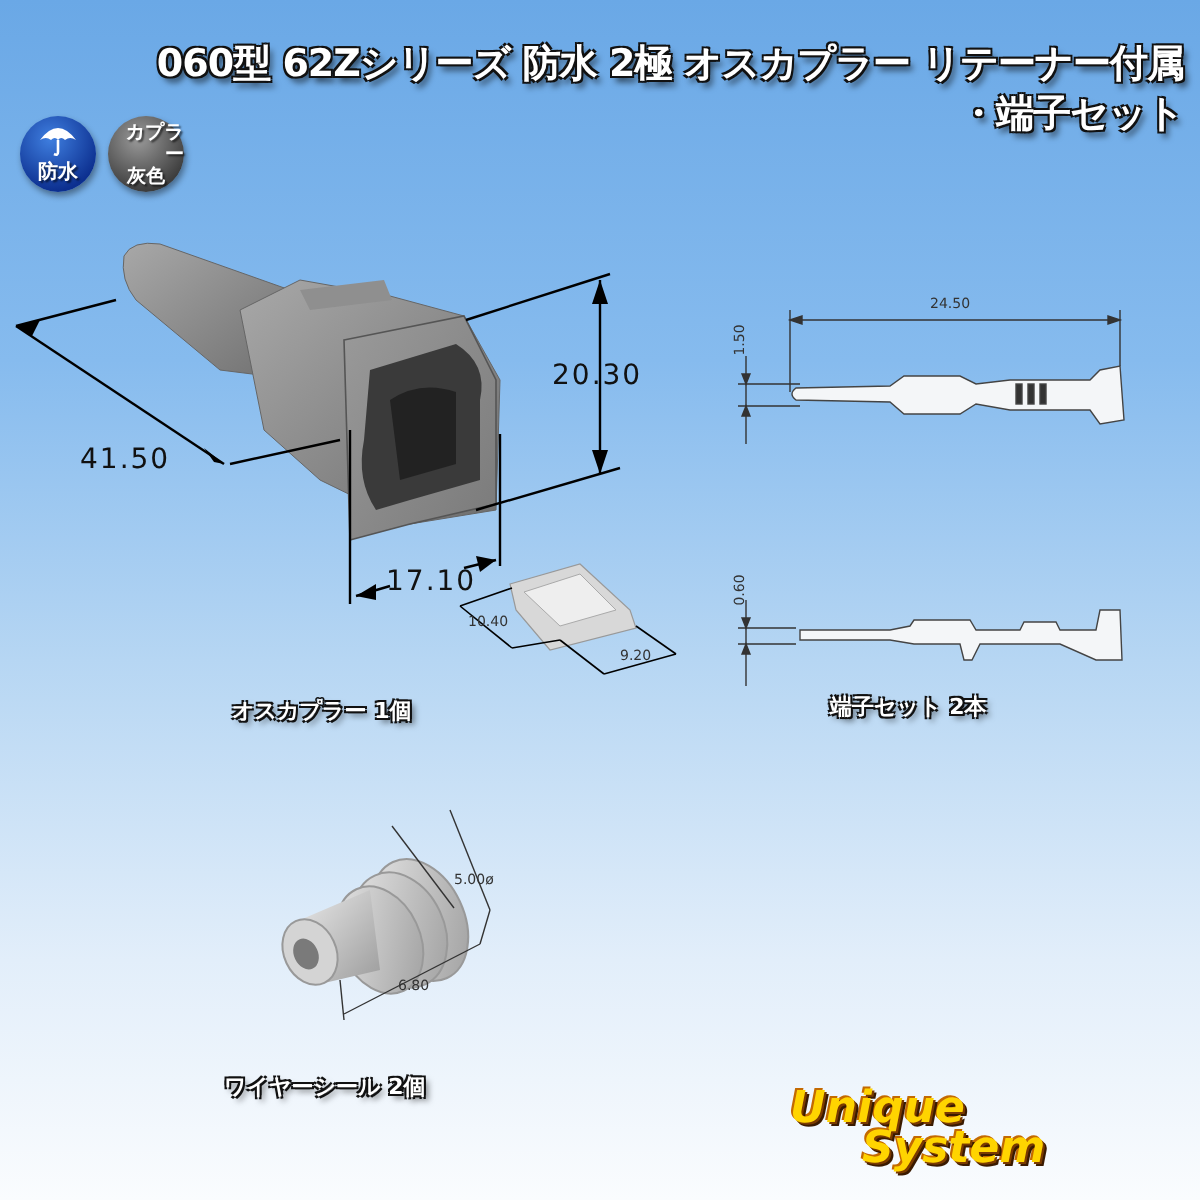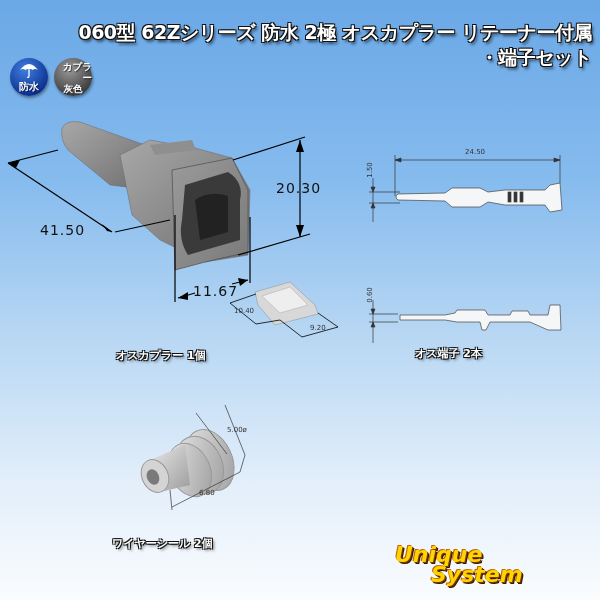--- a/index.html
+++ b/index.html
@@ -115,21 +115,21 @@
     <line x1="230" y1="303" x2="256" y2="324"></line>
     <line x1="256" y1="324" x2="280" y2="320"></line>
     <line x1="280" y1="320" x2="302" y2="337"></line>
     <line x1="302" y1="337" x2="338" y2="327"></line>
     <line x1="318" y1="313" x2="338" y2="327"></line>
   </g>
 </svg>
 
 <span class="dim big" style="left:40px;top:190px;margin-top:32px;">41.50</span>
 <span class="dim big" style="left:276px;top:180px;">20.30</span>
-<span class="dim big" style="left:193px;top:283px;">11.67</span>
+<span class="dim big" style="left:193px;top:283px;">17.10</span>
 <span class="dim small" style="left:234px;top:307px;">10.40</span>
 <span class="dim small" style="left:310px;top:324px;">9.20</span>
 
 <div class="label" style="left:116px;top:348px;">オスカプラー 1個</div>
 
 <svg style="left:0;top:0;width:600px;height:600px;pointer-events:none">
   <g stroke="#333" stroke-width="0.7" fill="none">
     <line x1="395" y1="155" x2="395" y2="196"></line>
     <line x1="560" y1="155" x2="560" y2="183"></line>
     <line x1="395" y1="160" x2="560" y2="160"></line>
@@ -155,21 +155,21 @@
     <line x1="369" y1="322" x2="398" y2="322"></line>
     <line x1="373" y1="300" x2="373" y2="343"></line>
     <path d="M373 314 l-2 -5 h4z M373 322 l-2 5 h4z" fill="#333"></path>
   </g>
   <g stroke="#444" stroke-width="0.7" fill="#f4f6f8">
     <path d="M400 315 L445 315 L455 313 L457 310 L485 310 L488 315 L510 315 L512 311 L528 311 L530 315 L548 315 L550 305 L560 305 L561 330 L548 330 L530 322 L490 322 L486 330 L482 330 L480 322 L457 322 L445 320 L400 320Z"></path>
   </g>
 </svg>
 <span class="dim small" style="left:362px;top:291px;transform:rotate(-90deg);">0.60</span>
 
-<div class="label" style="left:415px;top:346px;">オス端子 2本</div>
+<div class="label" style="left:415px;top:346px;">端子セット 2本</div>
 
 <svg style="left:0;top:0;width:600px;height:600px;pointer-events:none">
   <defs>
     <linearGradient id="gseal" x1="0" y1="0" x2="1" y2="1">
       <stop offset="0" stop-color="#e8e8e8"></stop>
         <stop offset="1" stop-color="#9c9c9c"></stop>
     </linearGradient>
   </defs>
   <ellipse cx="210" cy="460" rx="22" ry="32" transform="rotate(-25 210 460)" fill="url(#gseal)" stroke="#999"></ellipse>
   <ellipse cx="200" cy="465" rx="22" ry="30" transform="rotate(-25 200 465)" fill="url(#gseal)" stroke="#999"></ellipse>
@@ -178,21 +178,21 @@
   <ellipse cx="155" cy="476" rx="13" ry="17" transform="rotate(-25 155 476)" fill="#d4d4d4" stroke="#999"></ellipse>
   <ellipse cx="153" cy="477" rx="6" ry="8" transform="rotate(-25 153 477)" fill="#7a7a7a"></ellipse>
   <g stroke="#333" stroke-width="0.7" fill="none">
     <line x1="196" y1="413" x2="227" y2="454"></line>
     <line x1="225" y1="405" x2="245" y2="455"></line>
     <line x1="170" y1="490" x2="172" y2="510"></line>
     <line x1="172" y1="507" x2="240" y2="472"></line>
     <line x1="240" y1="472" x2="245" y2="455"></line>
   </g>
 </svg>
-<span class="dim small" style="left:227px;top:426px;">5.00ø</span>
+<span class="dim small" style="left:227px;top:436px;">5.00ø</span>
 <span class="dim small" style="left:199px;top:489px;">6.80</span>
 
 <div class="label" style="left:112px;top:536px;">ワイヤーシール 2個</div>
 
 <div class="logo">
   <span>Unique</span>
   <span class="l2">System</span>
 </div>
 
 </body></html>

